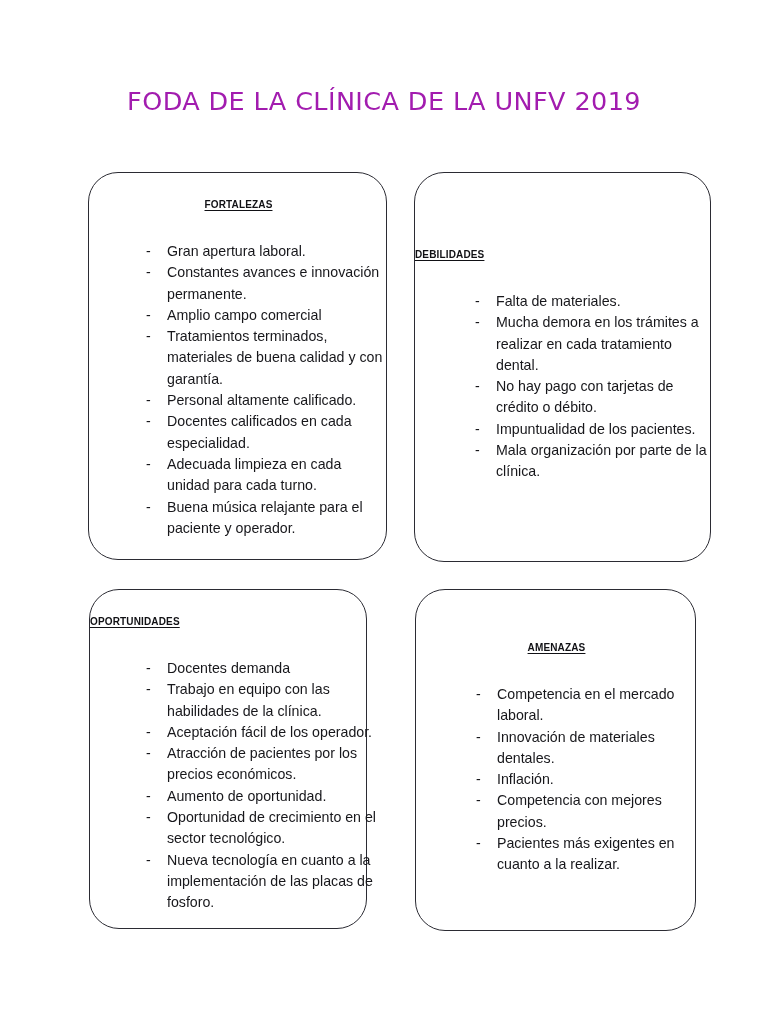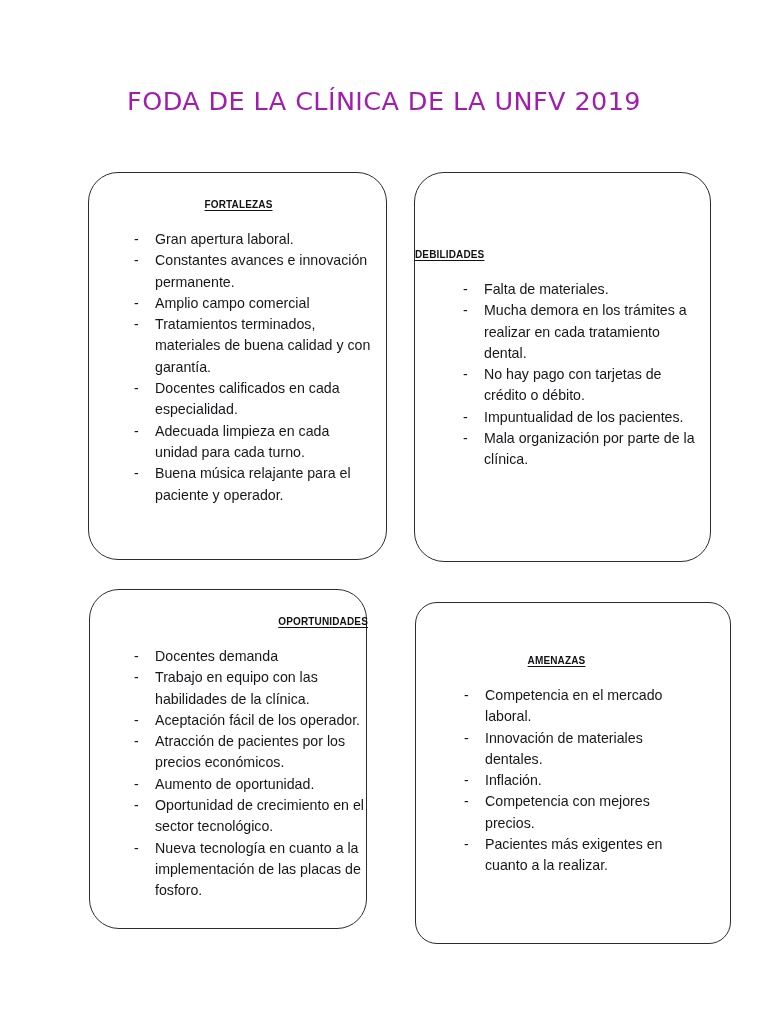--- a/index.html
+++ b/index.html
@@ -44,35 +44,35 @@
   .quad {
     position: absolute;
     box-sizing: border-box;
     border: 1.4px solid #2b2b33;
     border-radius: 30px;
     background: #ffffff;
   }
   .q-fortalezas   { left: 88px;  top: 172px; width: 299px; height: 388px; }
   .q-debilidades  { left: 414px; top: 172px; width: 297px; height: 390px; }
   .q-oportunidades{ left: 89px;  top: 589px; width: 278px; height: 340px; }
-  .q-amenazas     { left: 415px; top: 602px; width: 316px; height: 342px; border-radius: 22px; }
+  .q-amenazas     { left: 415px; top: 589px; width: 281px; height: 342px; }
 
   .quad-heading {
     font-size: 10px;
     font-weight: bold;
     text-decoration: underline;
     text-underline-offset: 2px;
     letter-spacing: 0.15px;
     color: #111115;
     white-space: nowrap;
   }
 
   ul.quad-list {
     list-style: none;
-    margin: 0;
+    margin: 12px;
     padding: 0;
     font-size: 14.2px;
     line-height: 21.3px;
     color: #17171b;
   }
   ul.quad-list > li {
     position: relative;
     padding-left: 21px;
     margin: 0;
   }
@@ -84,40 +84,41 @@
     color: #17171b;
   }
 
   
   .q-fortalezas .quad-heading   { position:absolute; left: 0;   top: 26px;  width: 299px; text-align: center; }
   .q-fortalezas ul.quad-list    { position:absolute; left: 45px; top: 56px; width: 240px; }
 
   .q-debilidades .quad-heading  { position:absolute; left: 0;   top: 76px;  width: 297px; text-align: left; }
   .q-debilidades ul.quad-list   { position:absolute; left: 48px; top: 106px; width: 240px; }
 
-  .q-oportunidades .quad-heading{ position:absolute; left: 0;   top: 26px;  width: 278px; text-align: right; }
+  .q-oportunidades .quad-heading{ position:absolute; left: 0;   top: 26px;  width: 278px; text-align: left; }
   .q-oportunidades ul.quad-list { position:absolute; left: 44px; top: 56px; width: 232px; }
 
   .q-amenazas .quad-heading     { position:absolute; left: 0;   top: 52px;  width: 281px; text-align: center; }
   .q-amenazas ul.quad-list      { position:absolute; left: 48px; top: 82px;  width: 232px; }
 </style>
 </head>
 <body>
 
 <div id="page">
 
   <div class="doc-title">FODA DE LA CLÍNICA DE LA UNFV 2019</div>
 
   <div class="quad q-fortalezas">
     <div class="quad-heading">FORTALEZAS</div>
     <ul class="quad-list">
       <li>Gran apertura laboral.</li>
       <li>Constantes avances e innovación permanente.</li>
       <li>Amplio campo comercial</li>
       <li>Tratamientos terminados, materiales de buena calidad y con garantía.</li>
+      <li>Personal altamente calificado.</li>
       <li>Docentes calificados en cada especialidad.</li>
       <li>Adecuada limpieza en cada unidad para cada turno.</li>
       <li>Buena música relajante para el paciente y operador.</li>
     </ul>
   </div>
 
   <div class="quad q-debilidades">
     <div class="quad-heading">DEBILIDADES</div>
     <ul class="quad-list">
       <li>Falta de materiales.</li>

